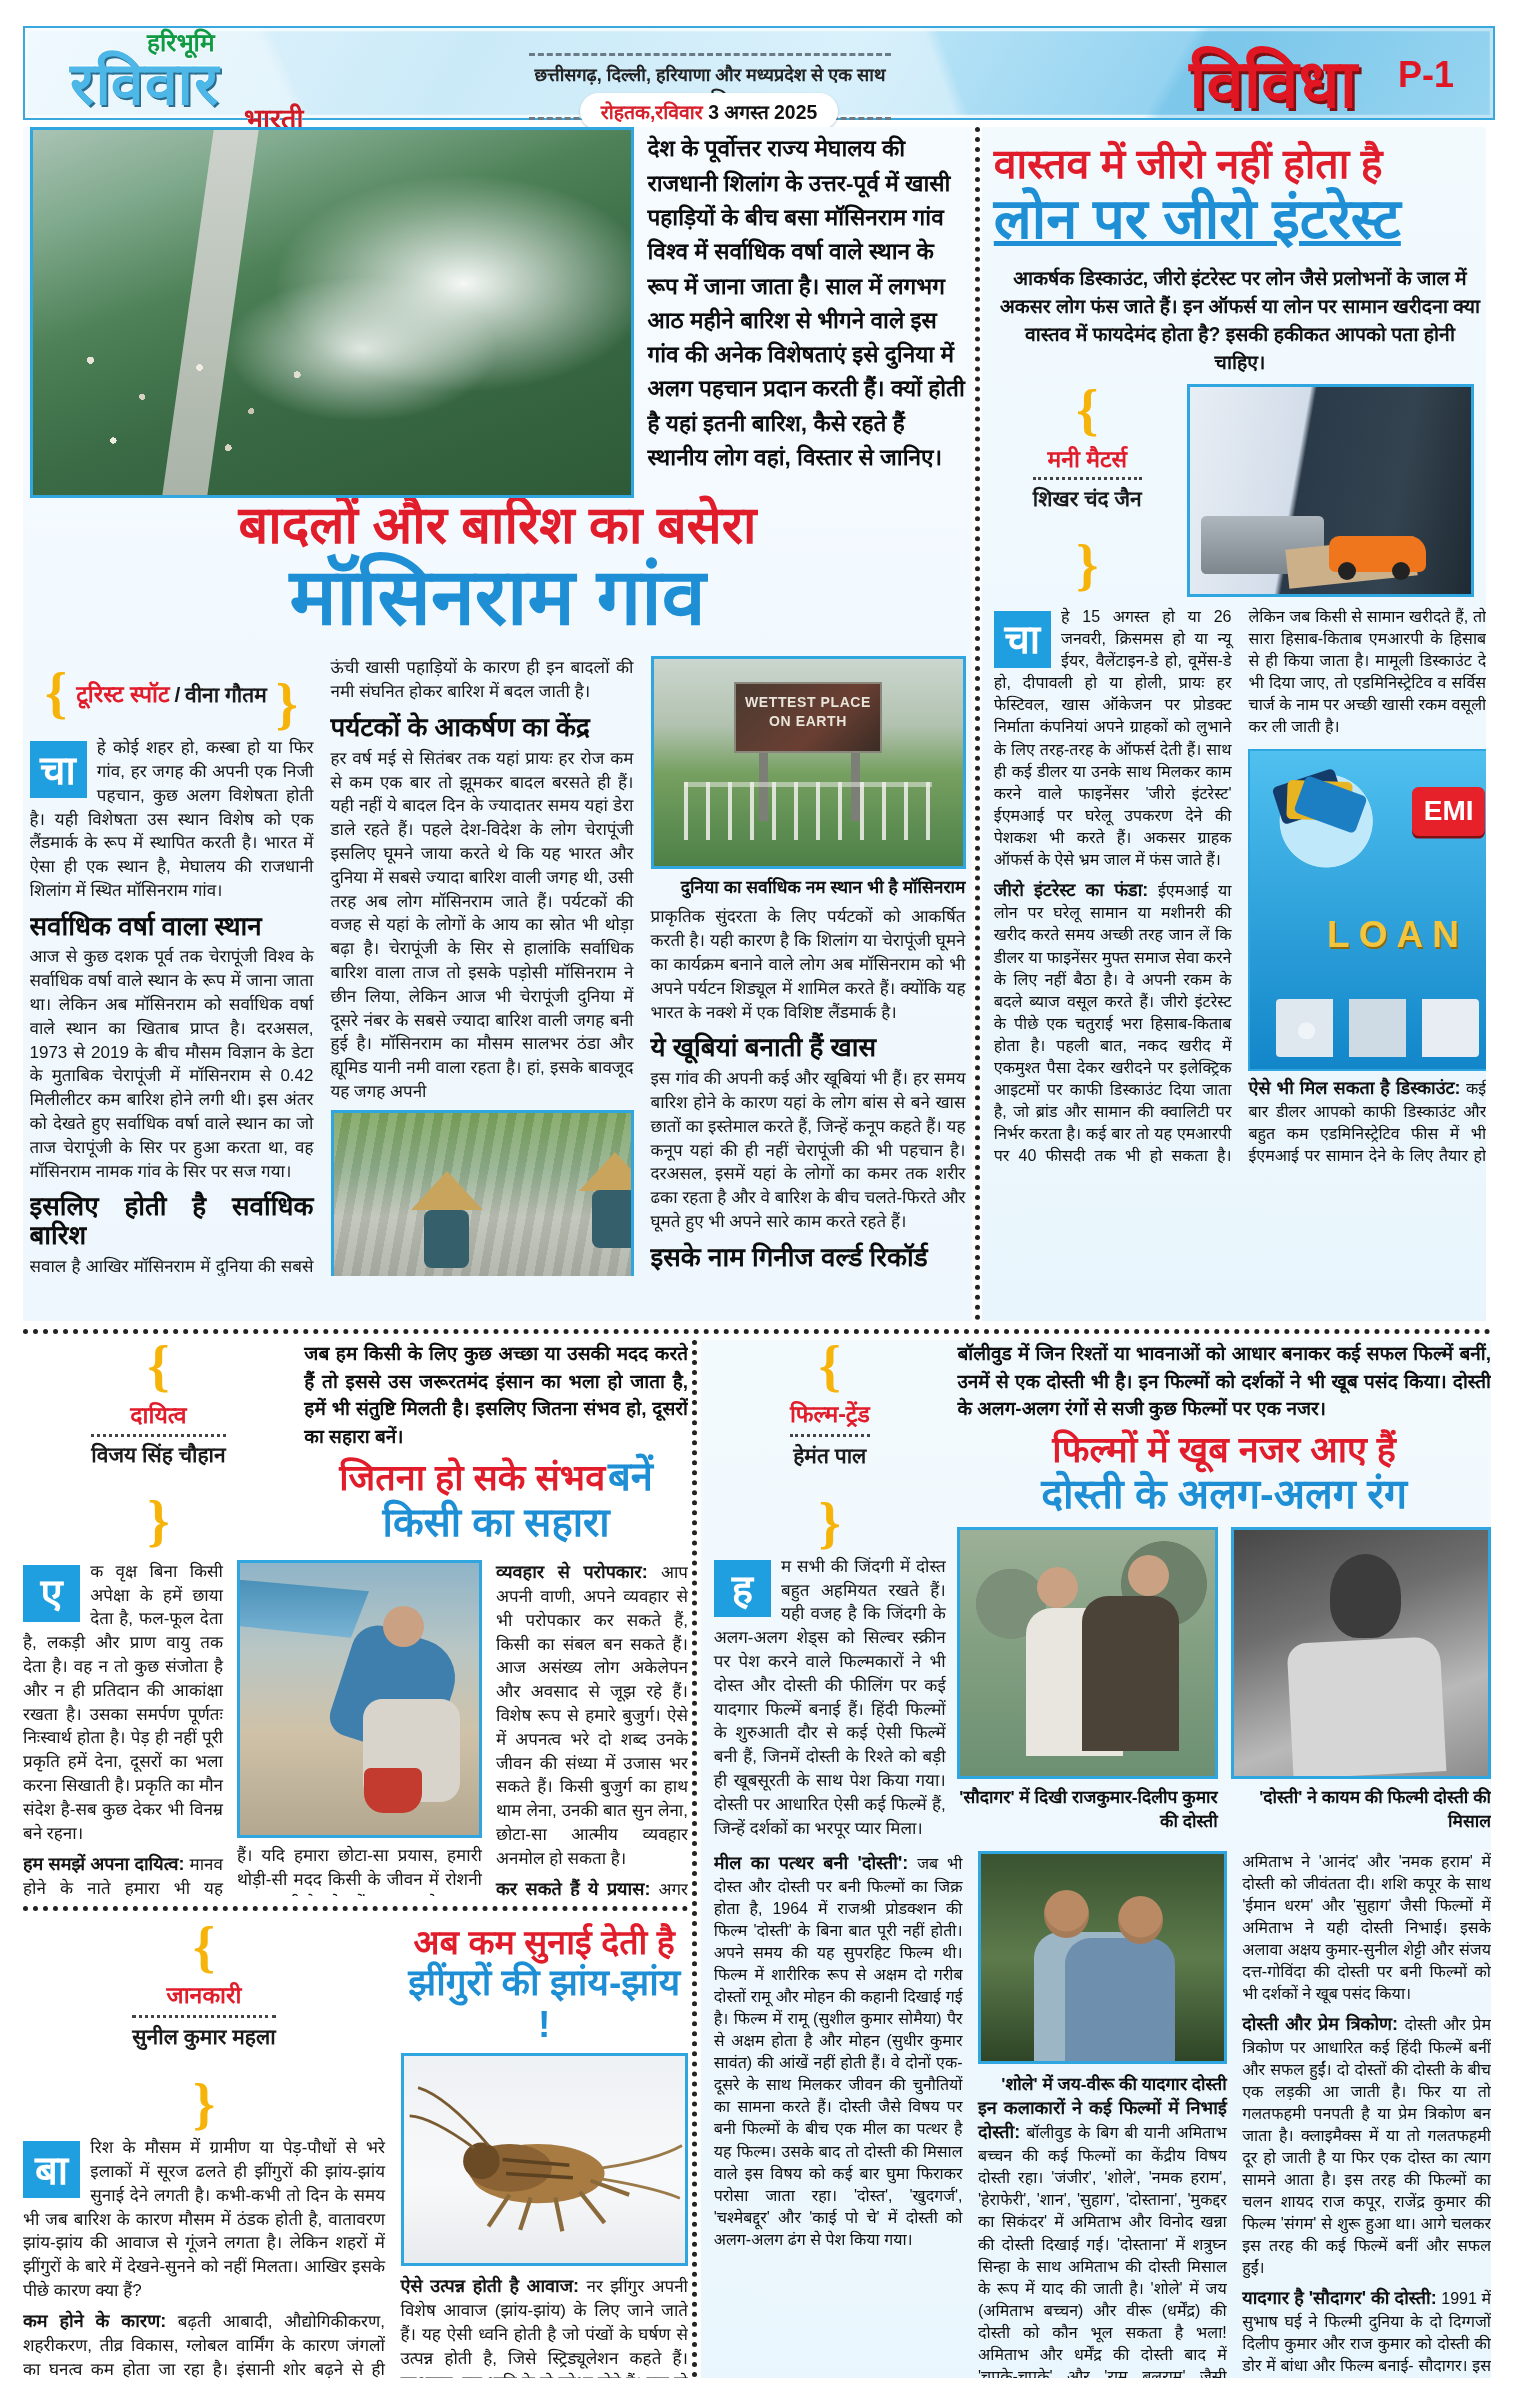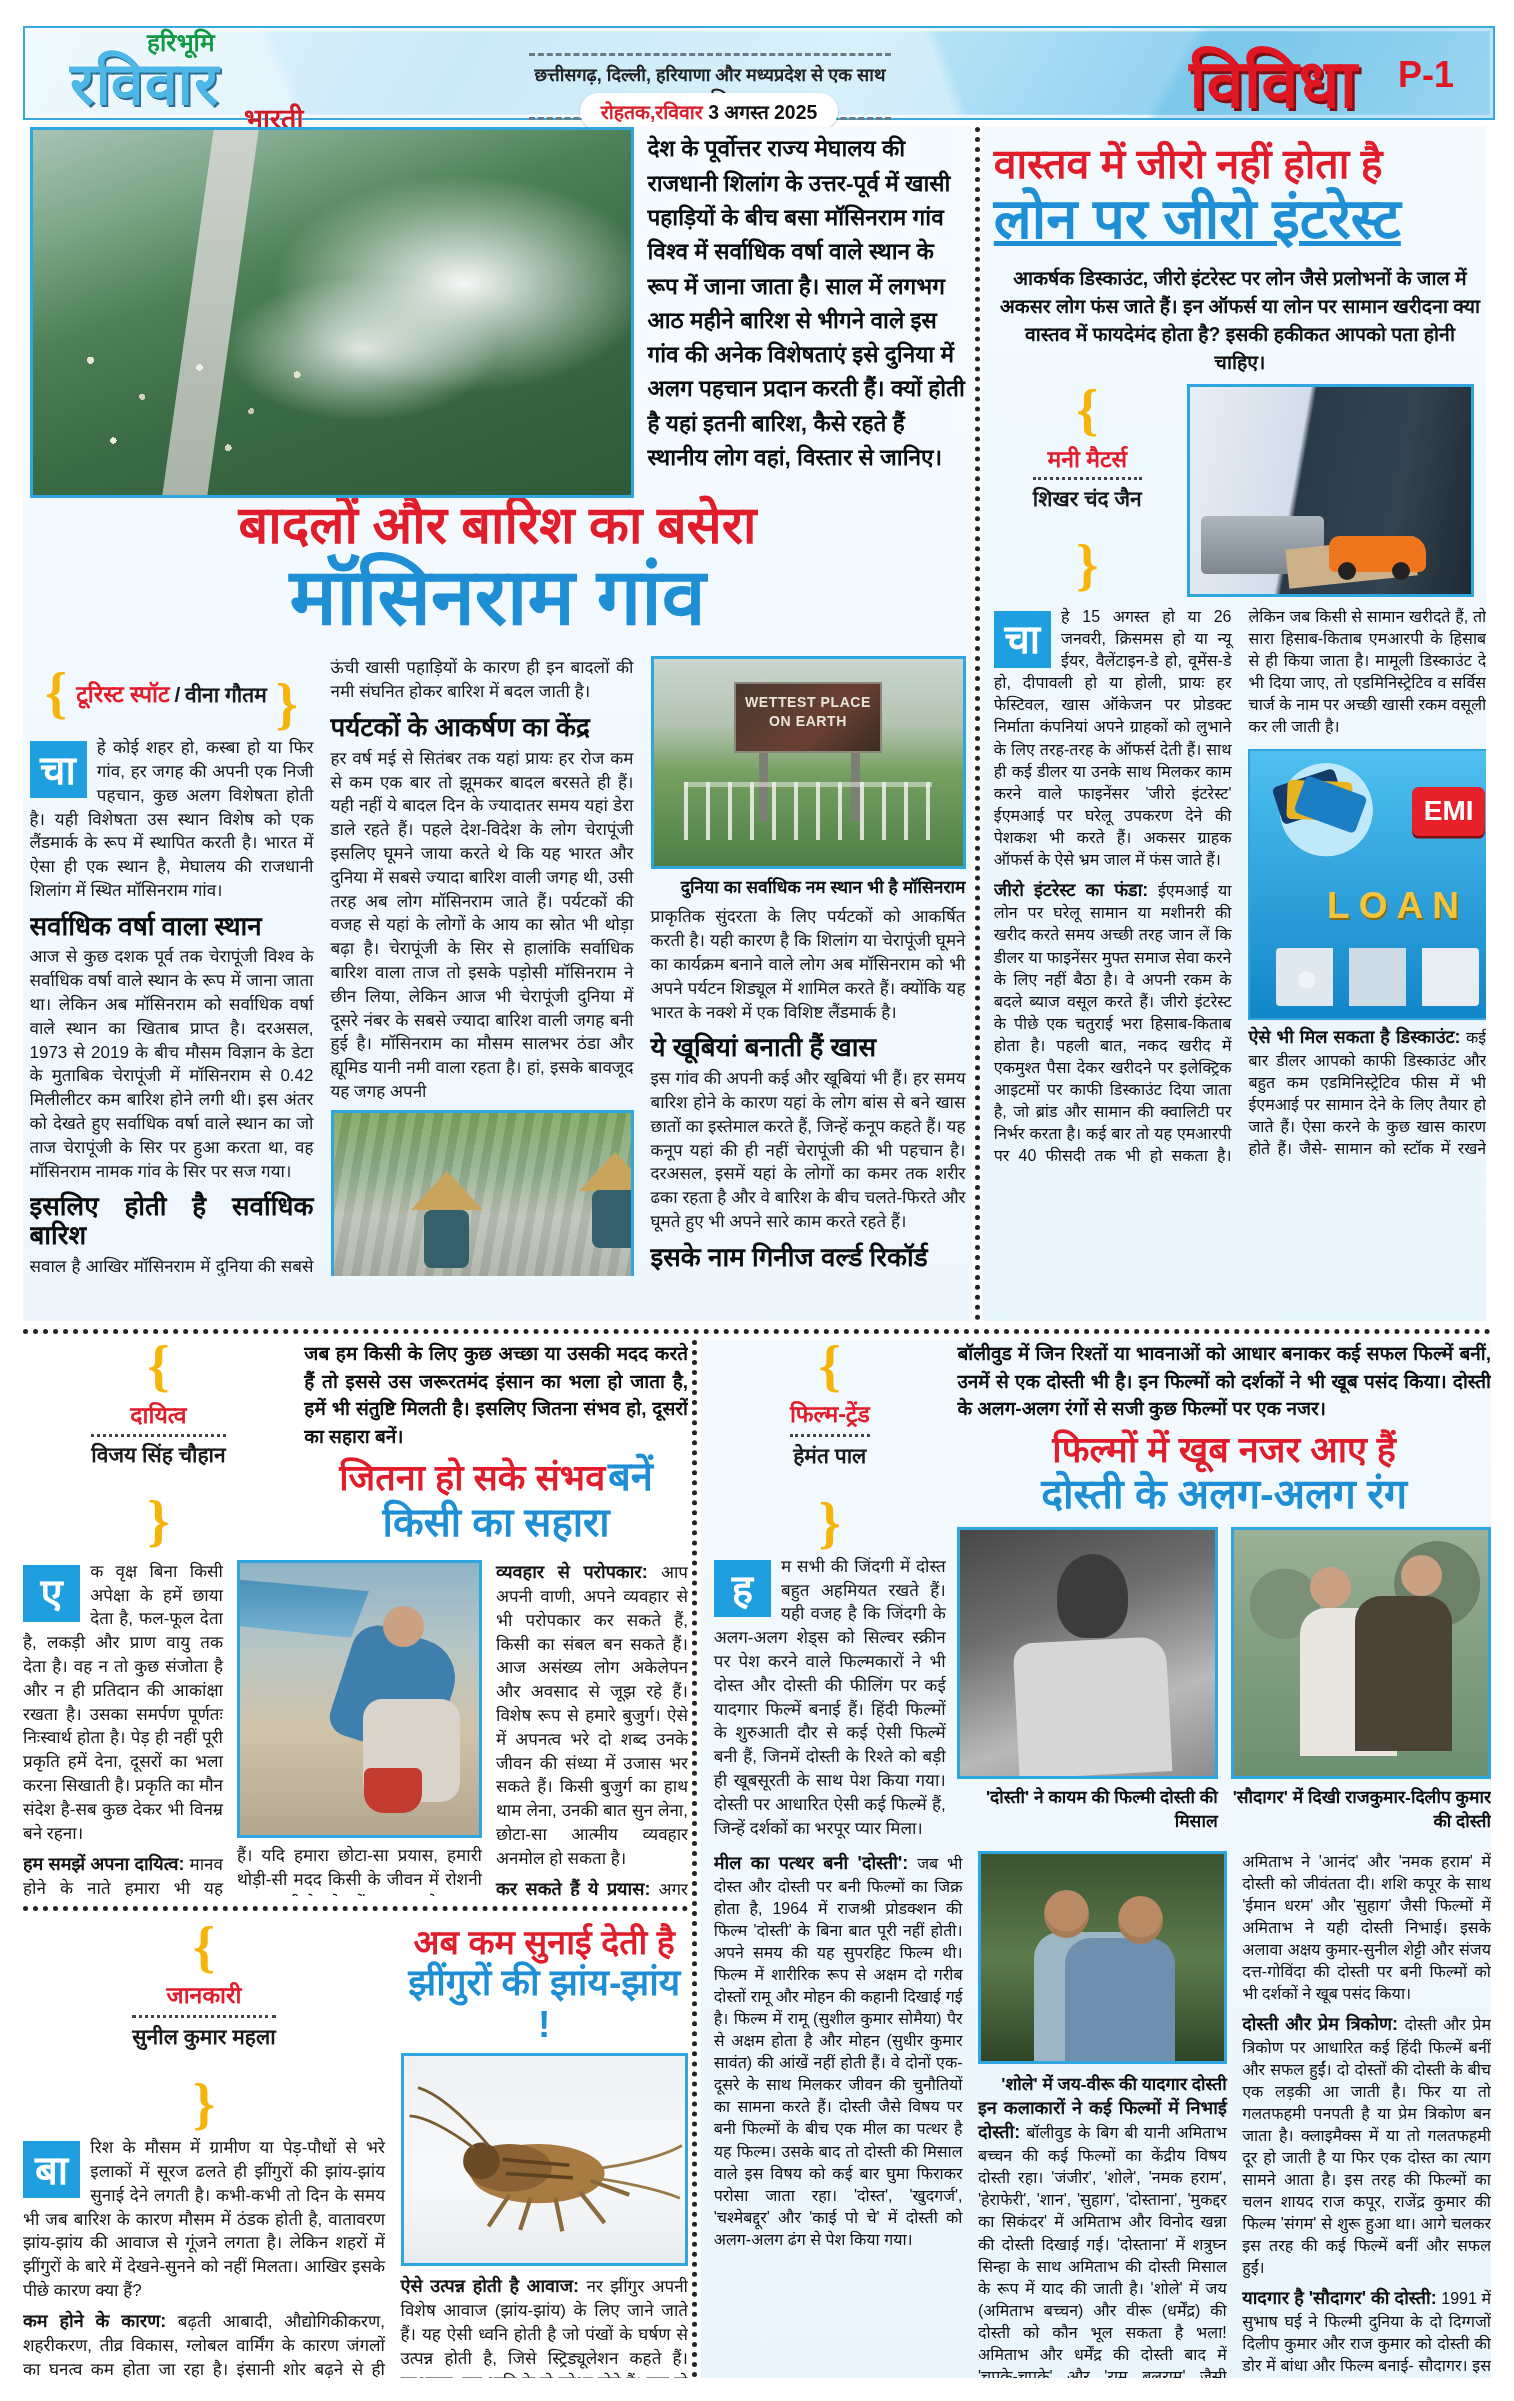--- a/index.html
+++ b/index.html
@@ -81,21 +81,21 @@
   .ph-paddy{width:100%;height:194px;background:
     repeating-linear-gradient(100deg,rgba(255,255,255,.12) 0 9px,rgba(0,0,0,.05) 9px 18px),
     linear-gradient(180deg,#7aa35a 0%,#8fae8b 30%,#bcc0b5 55%,#a3a89d 100%);}
   .hat{position:absolute;width:0;height:0;border-left:36px solid transparent;border-right:36px solid transparent;border-bottom:39px solid #c9a45c;}
   .fig{position:absolute;width:45px;height:58px;background:#35606b;border-radius:7.7px;}
   .ph-money{width:287px;height:213px;background:linear-gradient(100deg,#e8eef5 0%,#d3dde9 38%,#2b3a49 40%,#33434f 72%,#1f2a33 100%);}
   .ph-money .laptop{position:absolute;left:10.3px;bottom:19.4px;width:123px;height:58px;background:linear-gradient(180deg,#aeb6bd,#7d868d);border-radius:5.2px;}
   .ph-money .pad{position:absolute;left:97px;bottom:11.6px;width:129px;height:39px;background:#cbb089;transform:rotate(-6deg);}
   .ph-money .car{position:absolute;right:45px;bottom:22px;width:97px;height:36px;background:#f0761e;border-radius:10.3px 17px 6.5px 6.5px;}
   .ph-money .car:after{content:"";position:absolute;left:9px;bottom:-7.7px;width:18px;height:18px;border-radius:50%;background:#222;box-shadow:54px 0 0 #222;}
-  .ph-emi{float:left;width:258px;height:271px;margin:3.9px 11.6px 5.2px 0;background:
+  .ph-emi{float:left;width:258px;height:322px;margin:3.9px 11.6px 5.2px 0;background:
     radial-gradient(circle 77px at 30% 22%,#bfe9fb 0%,#bfe9fb 60%,transparent 61%),
     linear-gradient(180deg,#4fc0ef 0%,#1286c9 100%);border:2.6px solid #2fa6e0;box-sizing:border-box;position:relative;overflow:hidden;}
   .ph-emi .cards{position:absolute;left:26px;top:26px;width:77px;height:52px;}
   .ph-emi .cards i{position:absolute;width:65px;height:39px;border-radius:5.2px;}
   .ph-emi .cards i:nth-child(1){background:#133c6b;transform:rotate(-18deg);}
   .ph-emi .cards i:nth-child(2){background:#e8b421;transform:rotate(2deg);left:10.3px;top:3.9px;}
   .ph-emi .cards i:nth-child(3){background:#1c7fc4;transform:rotate(20deg);left:22px;top:7.7px;}
   .ph-emi .emi-badge{position:absolute;right:19.4px;top:36px;background:#e62129;color:#fff;font-weight:bold;font-size:28px;
     padding:5.2px 11.6px;border-radius:6.5px;box-shadow:0 2.6px 0 #7e1014;}
   .ph-emi .loan{position:absolute;left:50%;top:58%;transform:translate(-50%,-50%);color:#f3c43d;font-size:37px;font-weight:bold;letter-spacing:9px;text-shadow:1.3px 1.9px 0 #8a6a10;margin-left:20px;}
@@ -402,34 +402,34 @@
              <span>म सभी की जिंदगी में दोस्त बहुत अहमियत रखते हैं। यही वजह है कि जिंदगी के अलग-अलग शेड्स को सिल्वर स्क्रीन पर पेश करने वाले फिल्मकारों ने भी दोस्त और दोस्ती की फीलिंग पर कई यादगार फिल्में बनाई हैं। हिंदी फिल्मों के शुरुआती दौर से कई ऐसी फिल्में बनी हैं, जिनमें दोस्ती के रिश्ते को बड़ी ही खूबसूरती के साथ पेश किया गया। दोस्ती पर आधारित ऐसी कई फिल्में हैं, जिन्हें दर्शकों का भरपूर प्यार मिला।</span></p>
         </div>
         <div class="f-right">
           <div class="f-intro">बॉलीवुड में जिन रिश्तों या भावनाओं को आधार बनाकर कई सफल फिल्में बनीं, उनमें से एक दोस्ती भी है। इन फिल्मों को दर्शकों ने भी खूब पसंद किया। दोस्ती के अलग-अलग रंगों से सजी कुछ फिल्मों पर एक नजर।</div>
           <div class="f-hl">
             <div class="l1">फिल्मों में खूब नजर आए हैं</div>
             <div class="l2">दोस्ती के अलग-अलग रंग</div>
           </div>
           <div class="film-photos">
             <div class="fp">
-              <div class="photo ph-bw">
-                <div class="head2"></div>
-                <div class="shirt"></div>
-              </div>
-              <div class="caption">'दोस्ती' ने कायम की फिल्मी दोस्ती की मिसाल</div>
-            </div>
-            <div class="fp">
               <div class="photo ph-saud">
                 <div class="f1"></div>
                 <div class="f2"></div>
                 <div class="h1"></div>
                 <div class="h2"></div>
               </div>
               <div class="caption">'सौदागर' में दिखी राजकुमार-दिलीप कुमार की दोस्ती</div>
+            </div>
+            <div class="fp">
+              <div class="photo ph-bw">
+                <div class="head2"></div>
+                <div class="shirt"></div>
+              </div>
+              <div class="caption">'दोस्ती' ने कायम की फिल्मी दोस्ती की मिसाल</div>
             </div>
           </div>
         </div>
       </div>
       <div class="film-cols">
         <p><b class="inhead">मील का पत्थर बनी 'दोस्ती':</b> <span>जब भी दोस्त और दोस्ती पर बनी फिल्मों का जिक्र होता है, 1964 में राजश्री प्रोडक्शन की फिल्म 'दोस्ती' के बिना बात पूरी नहीं होती। अपने समय की यह सुपरहिट फिल्म थी। फिल्म में शारीरिक रूप से अक्षम दो गरीब दोस्तों रामू और मोहन की कहानी दिखाई गई है। फिल्म में रामू (सुशील कुमार सोमैया) पैर से अक्षम होता है और मोहन (सुधीर कुमार सावंत) की आंखें नहीं होती हैं। वे दोनों एक-दूसरे के साथ मिलकर जीवन की चुनौतियों का सामना करते हैं। दोस्ती जैसे विषय पर बनी फिल्मों के बीच एक मील का पत्थर है यह फिल्म। उसके बाद तो दोस्ती की मिसाल वाले इस विषय को कई बार घुमा फिराकर परोसा जाता रहा। 'दोस्त', 'खुदगर्ज', 'चश्मेबद्दूर' और 'काई पो चे' में दोस्ती को अलग-अलग ढंग से पेश किया गया।</span></p>
         <div class="avoid">
           <div class="photo ph-sholay">
             <div class="s1"></div>
             <div class="s2"></div>

